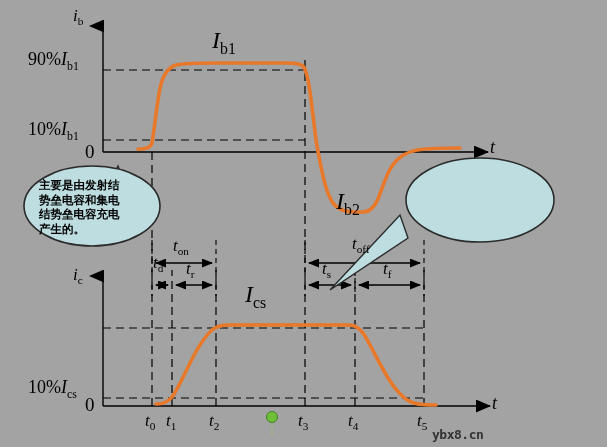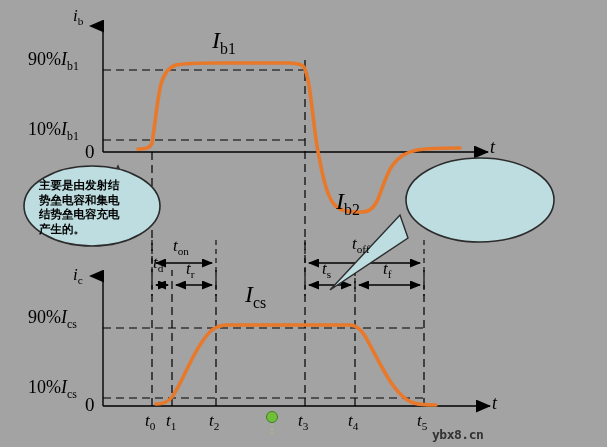--- a/index.html
+++ b/index.html
@@ -166,21 +166,20 @@
   <div class="lbl pctlbl" style="left:28px;top:49px;"><span>90%</span><span class="math">I</span><span class="sub">b1</span></div>
   <div class="lbl pctlbl" style="left:28px;top:119px;"><span>10%</span><span class="math">I</span><span class="sub">b1</span></div>
   <div class="lbl zero" style="left:85px;top:141px;"><span>0</span></div>
 
   <div class="lbl curvelbl" style="left:212px;top:27px;"><span class="math">I</span><span class="sub">b1</span></div>
   <div class="lbl curvelbl" style="left:336px;top:188px;"><span class="math">I</span><span class="sub">b2</span></div>
 
   <div class="lbl axisname" style="left:73px;top:265px;"><span class="math">i</span><span class="sub">c</span></div>
   <div class="lbl tlbl" style="left:492px;top:393px;"><span class="math">t</span></div>
 
-  <div class="lbl pctlbl" style="left:28px;top:307px;"><span>90%</span><span class="math">I</span><span class="sub">cs</span></div>
   <div class="lbl pctlbl" style="left:28px;top:377px;"><span>10%</span><span class="math">I</span><span class="sub">cs</span></div>
   <div class="lbl zero" style="left:85px;top:394px;"><span>0</span></div>
 
   <div class="lbl curvelbl" style="left:245px;top:281px;"><span class="math">I</span><span class="sub">cs</span></div>
 
   <div class="lbl timelbl" style="left:173px;top:236px;"><span class="math">t</span><span class="sub">on</span></div>
   <div class="lbl timelbl" style="left:153px;top:253px;"><span class="math">t</span><span class="sub">d</span></div>
   <div class="lbl timelbl" style="left:186px;top:259px;"><span class="math">t</span><span class="sub">r</span></div>
 
   <div class="lbl timelbl" style="left:352px;top:234px;"><span class="math">t</span><span class="sub">off</span></div>

